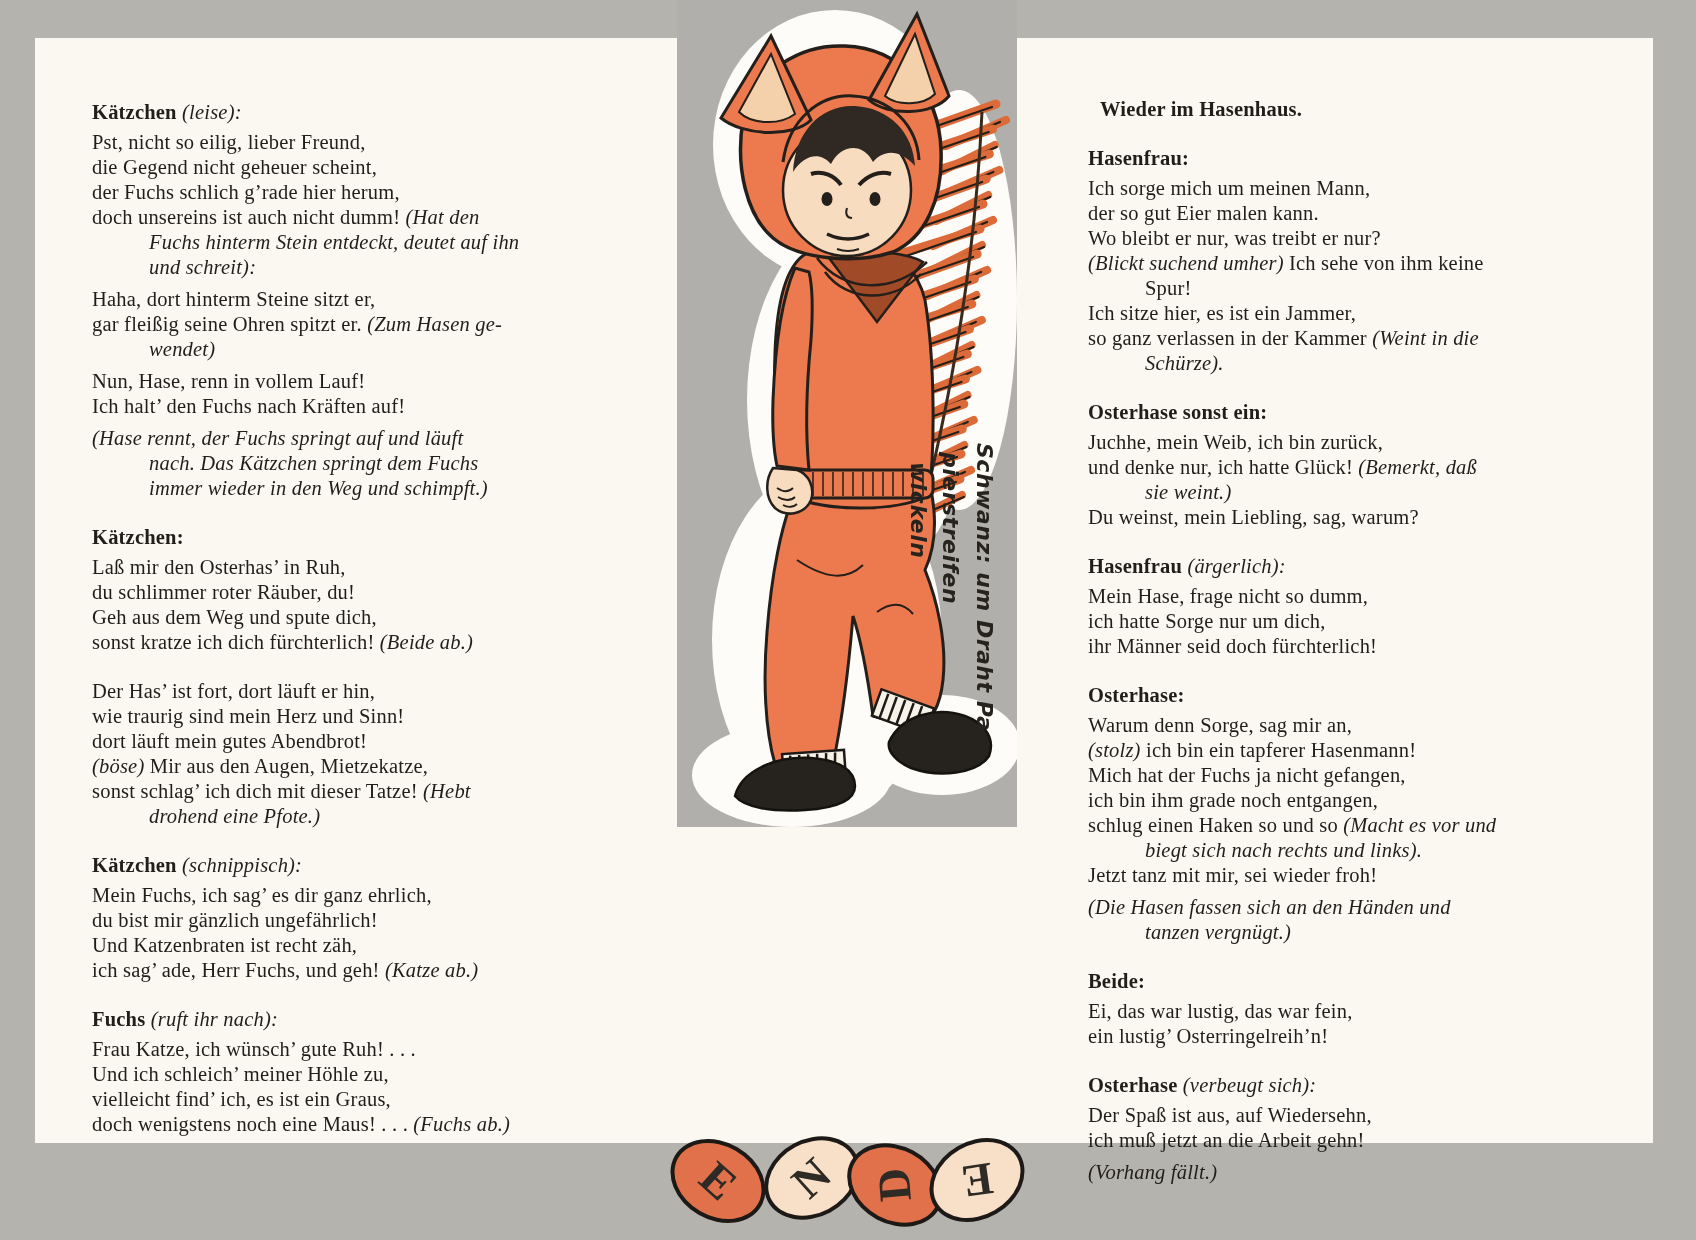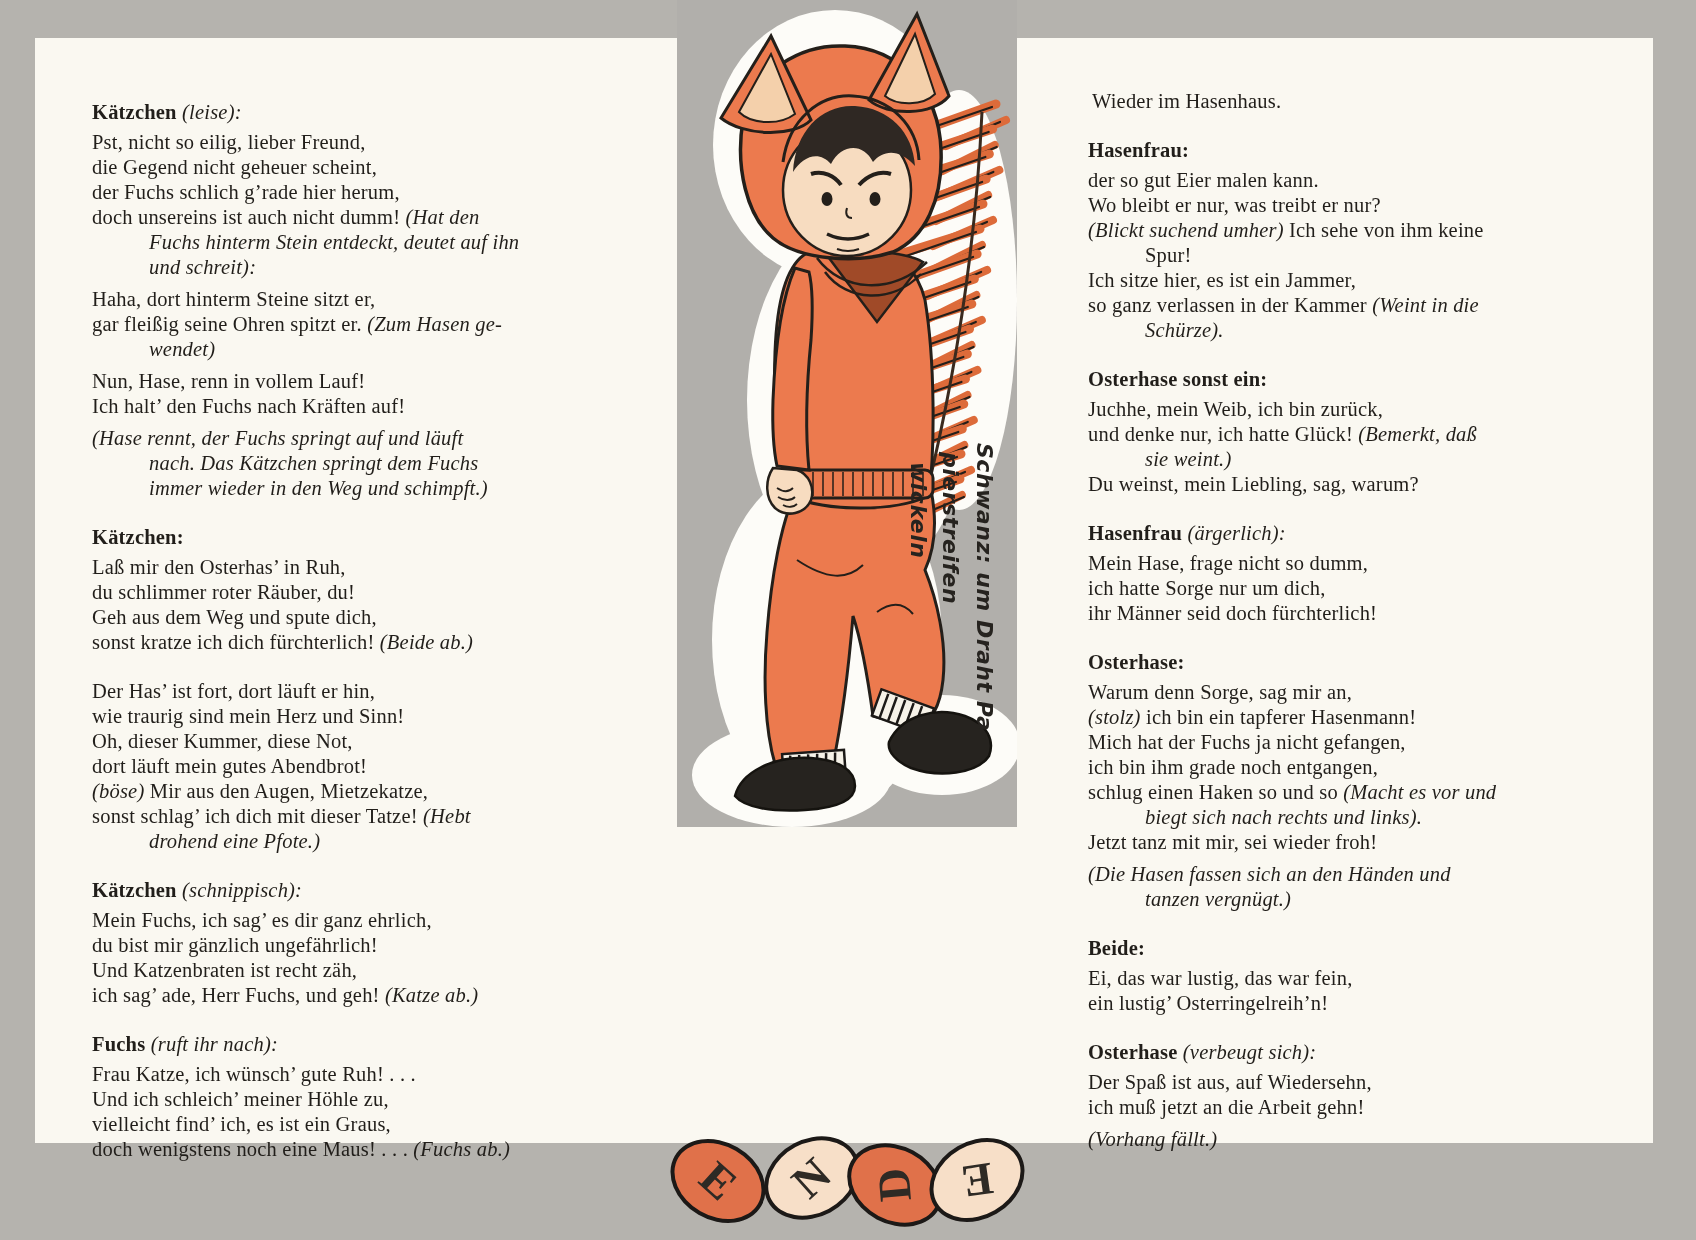--- a/index.html
+++ b/index.html
@@ -8,21 +8,21 @@
   .paper{position:absolute;left:35px;top:38px;width:1618px;height:1105px;background:#faf8f1;}
   .panel{position:absolute;left:677px;top:0;width:340px;height:827px;background:#b1afab;}
   .col{position:absolute;font-size:20.5px;line-height:25px;letter-spacing:0.2px;}
   #col-left{left:92px;top:100px;width:575px;}
   #col-right{left:1088px;top:85px;width:580px;}
   .block{margin-top:24px;}
   .block:first-child{margin-top:0;}
   .head{margin:0 0 5px 0;}
   .spk{font-weight:bold;}
   .dir{font-style:italic;}
-  .scene{font-weight:normal;margin:4px;}
+  .scene{font-weight:bold;margin:12px;}
   .line{margin:0;}
   .cont{padding-left:57px;}
   .gap{height:7px;}
   .it{font-style:italic;}
   .caption{position:absolute;transform-origin:0 0;transform:rotate(90deg);
            font-family:"DejaVu Sans", sans-serif;font-style:italic;font-weight:bold;
            font-size:22px;color:#26231f;white-space:nowrap;letter-spacing:0.5px;}
   .egg{position:absolute;width:100px;height:78px;border:4px solid #1c1917;border-radius:50%;
        display:flex;align-items:center;justify-content:center;box-sizing:border-box;}
   .egg-letter{font-family:"Liberation Serif", serif;font-weight:bold;font-size:46px;color:#2e2a25;line-height:1;}
@@ -201,21 +201,20 @@
       <div class="block">
         <p class="head"><span class="spk">Kätzchen:</span></p>
         <p class="line"><span>Laß mir den Osterhas’ in Ruh,</span></p>
         <p class="line"><span>du schlimmer roter Räuber, du!</span></p>
         <p class="line"><span>Geh aus dem Weg und spute dich,</span></p>
         <p class="line"><span>sonst kratze ich dich fürchterlich! </span><span class="it">(Beide ab.)</span></p>
       </div>
       <div class="block">
         <p class="line"><span>Der Has’ ist fort, dort läuft er hin,</span></p>
         <p class="line"><span>wie traurig sind mein Herz und Sinn!</span></p>
-        <p class="line"><span>Oh, dieser Kummer, diese Not,</span></p>
         <p class="line"><span>dort läuft mein gutes Abendbrot!</span></p>
         <p class="line"><span class="it">(böse)</span><span> Mir aus den Augen, Mietzekatze,</span></p>
         <p class="line"><span>sonst schlag’ ich dich mit dieser Tatze! </span><span class="it">(Hebt</span></p>
         <p class="line cont"><span class="it">drohend eine Pfote.)</span></p>
       </div>
       <div class="block">
         <p class="head"><span class="spk">Kätzchen</span> <span class="dir">(schnippisch):</span></p>
         <p class="line"><span>Mein Fuchs, ich sag’ es dir ganz ehrlich,</span></p>
         <p class="line"><span>du bist mir gänzlich ungefährlich!</span></p>
         <p class="line"><span>Und Katzenbraten ist recht zäh,</span></p>
@@ -228,20 +227,21 @@
         <p class="line"><span>vielleicht find’ ich, es ist ein Graus,</span></p>
         <p class="line"><span>doch wenigstens noch eine Maus! . . . </span><span class="it">(Fuchs ab.)</span></p>
       </div>
     </div>
   <div class="col" id="col-right">
       <div class="block">
         <p class="scene">Wieder im Hasenhaus.</p>
       </div>
       <div class="block">
         <p class="head"><span class="spk">Hasenfrau:</span></p>
+        <p class="line"><span>Ich sorge mich um meinen Mann,</span></p>
         <p class="line"><span>der so gut Eier malen kann.</span></p>
         <p class="line"><span>Wo bleibt er nur, was treibt er nur?</span></p>
         <p class="line"><span class="it">(Blickt suchend umher)</span><span> Ich sehe von ihm keine</span></p>
         <p class="line cont"><span>Spur!</span></p>
         <p class="line"><span>Ich sitze hier, es ist ein Jammer,</span></p>
         <p class="line"><span>so ganz verlassen in der Kammer </span><span class="it">(Weint in die</span></p>
         <p class="line cont"><span class="it">Schürze).</span></p>
       </div>
       <div class="block">
         <p class="head"><span class="spk">Osterhase sonst ein:</span></p>

